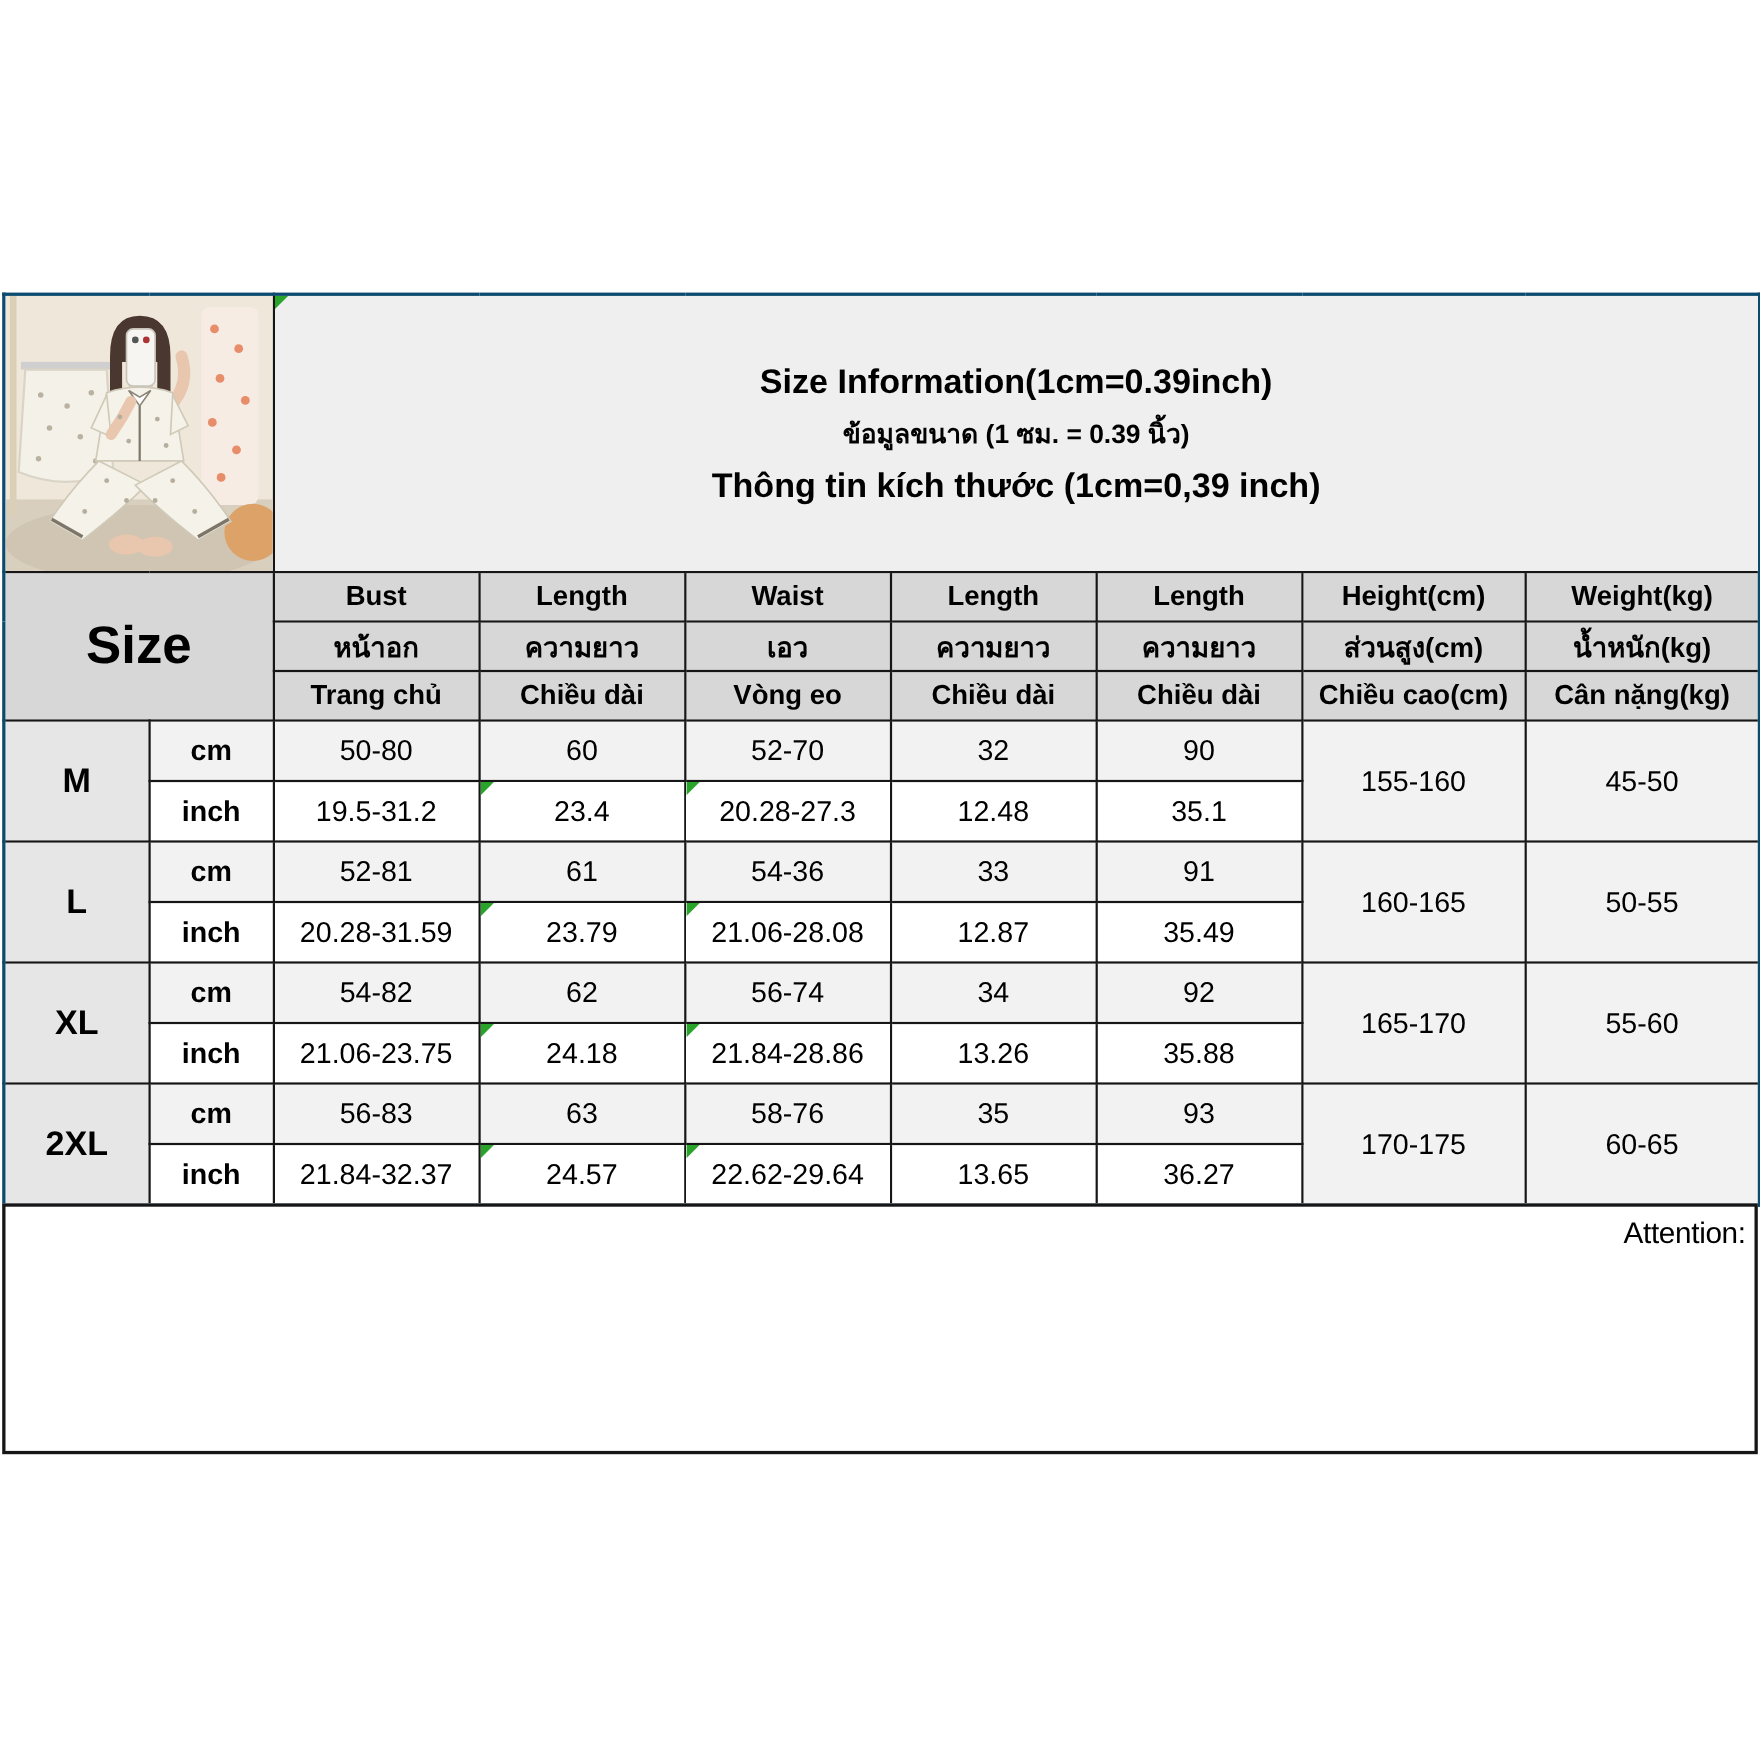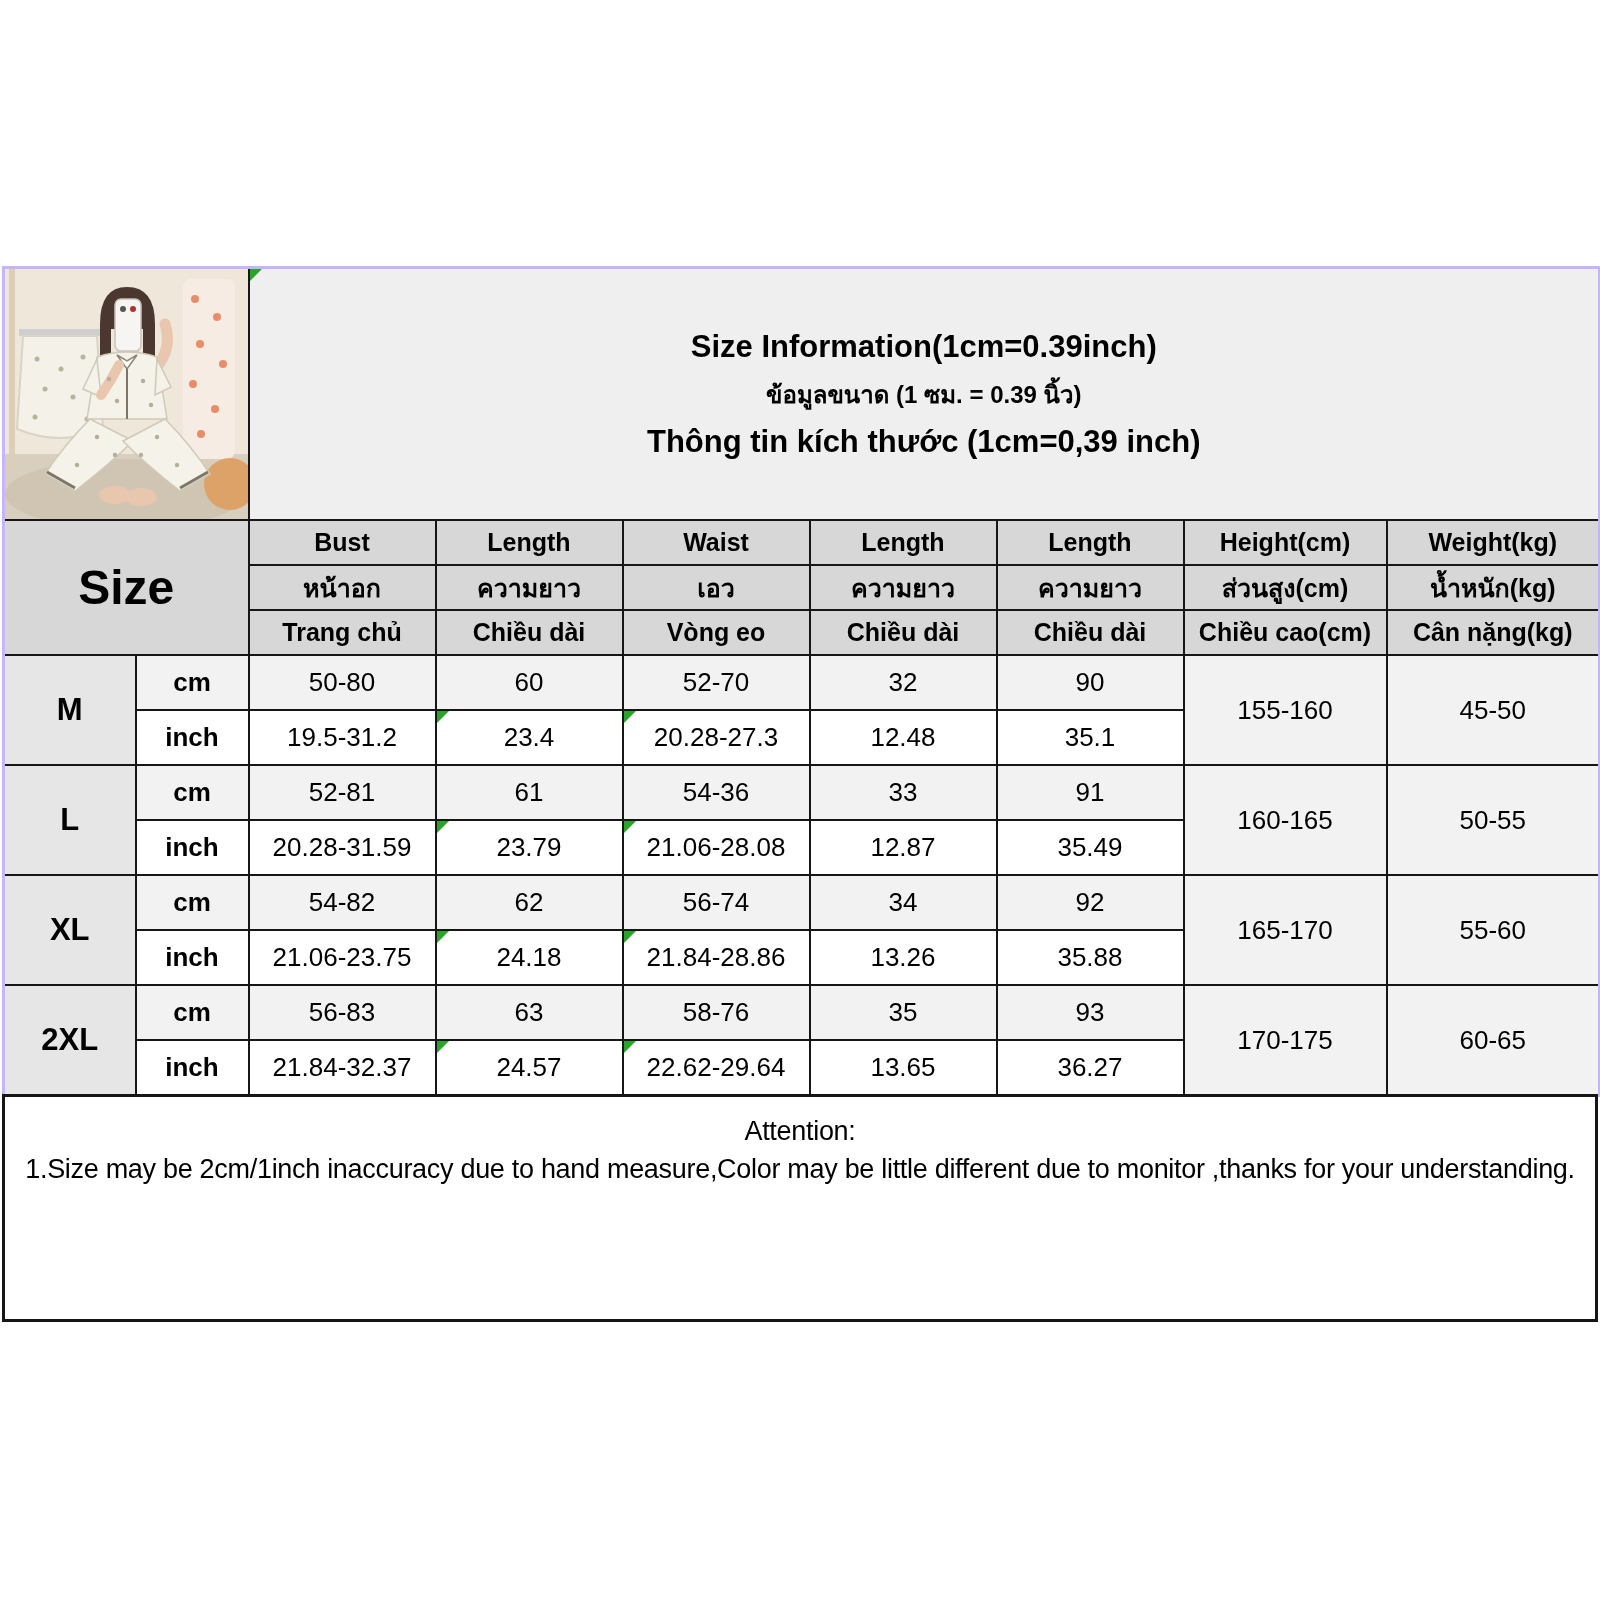--- a/index.html
+++ b/index.html
@@ -11,21 +11,21 @@
     position:relative;
   }
   .sheet{
     position:absolute;
     top:266px;left:2px;width:1596px;
   }
   table.size-table{
     border-collapse:collapse;
     table-layout:fixed;
     width:1596px;
-    border:3px solid #c4b5fd;
+    border:3px solid #0c4a6e;
   }
   table.size-table td{
     border:2px solid #161616;
     text-align:center;
     vertical-align:middle;
     overflow:hidden;
     padding:0 2px;
   }
   .photo-cell{padding:0 !important;background:#efe8dc;}
   .photo-cell svg{display:block;}
@@ -71,25 +71,25 @@
     border-top:12px solid #2aa32a;
     border-right:12px solid transparent;
   }
   .attention{
     box-sizing:border-box;
     width:1596px;
     min-height:228px;
     border:3px solid #161616;
     margin-top:-3px;
     background:#ffffff;
-    padding:16px 8px;
+    padding:6px 8px;
     font-size:27px;
     letter-spacing:-0.3px;
     line-height:1.35;
-    text-align:center;
+    text-align:right;
   }
   .attention p{margin:0 0 2px 0;}
 </style>
 </head>
 <body>
 
 <div class="sheet">
   <table class="size-table">
     <colgroup>
       <col style="width:132px">
@@ -295,15 +295,14 @@
       <td class="val-inch tri">24.57</td>
       <td class="val-inch tri">22.62-29.64</td>
       <td class="val-inch">13.65</td>
       <td class="val-inch">36.27</td>
     </tr>
   </tbody>
     </table>
 
   <div class="attention">
     <p>Attention:</p>
-    <p>1.Size may be 2cm/1inch inaccuracy due to hand measure,Color may be little different due to monitor ,thanks for your understanding.</p>
   </div>
 </div>
 
 </body></html>

